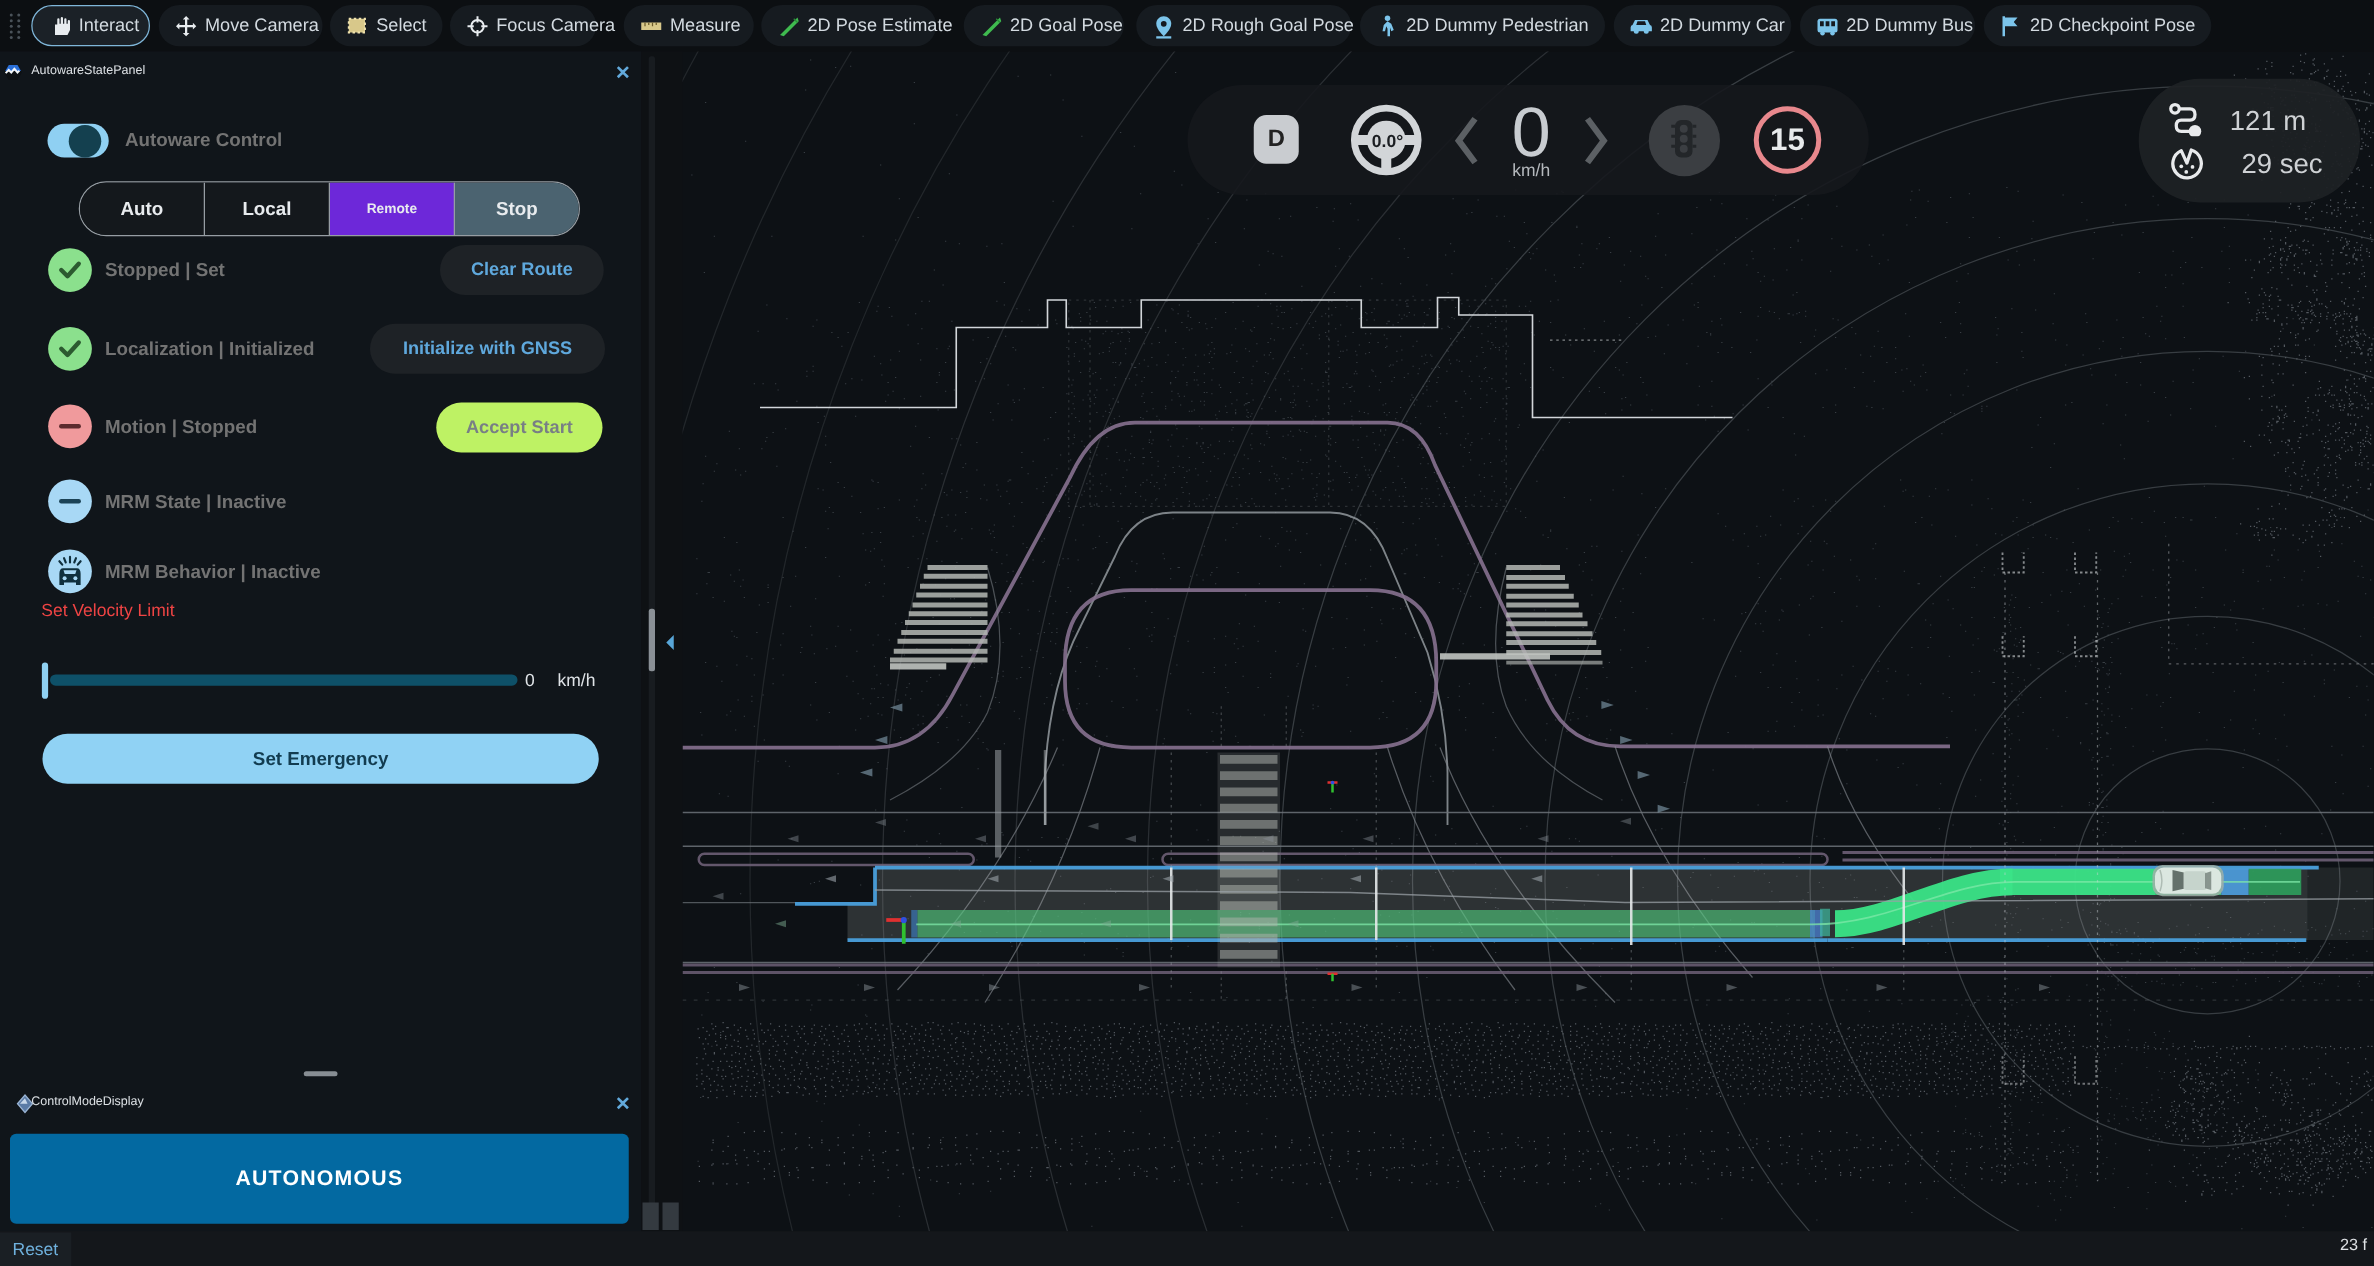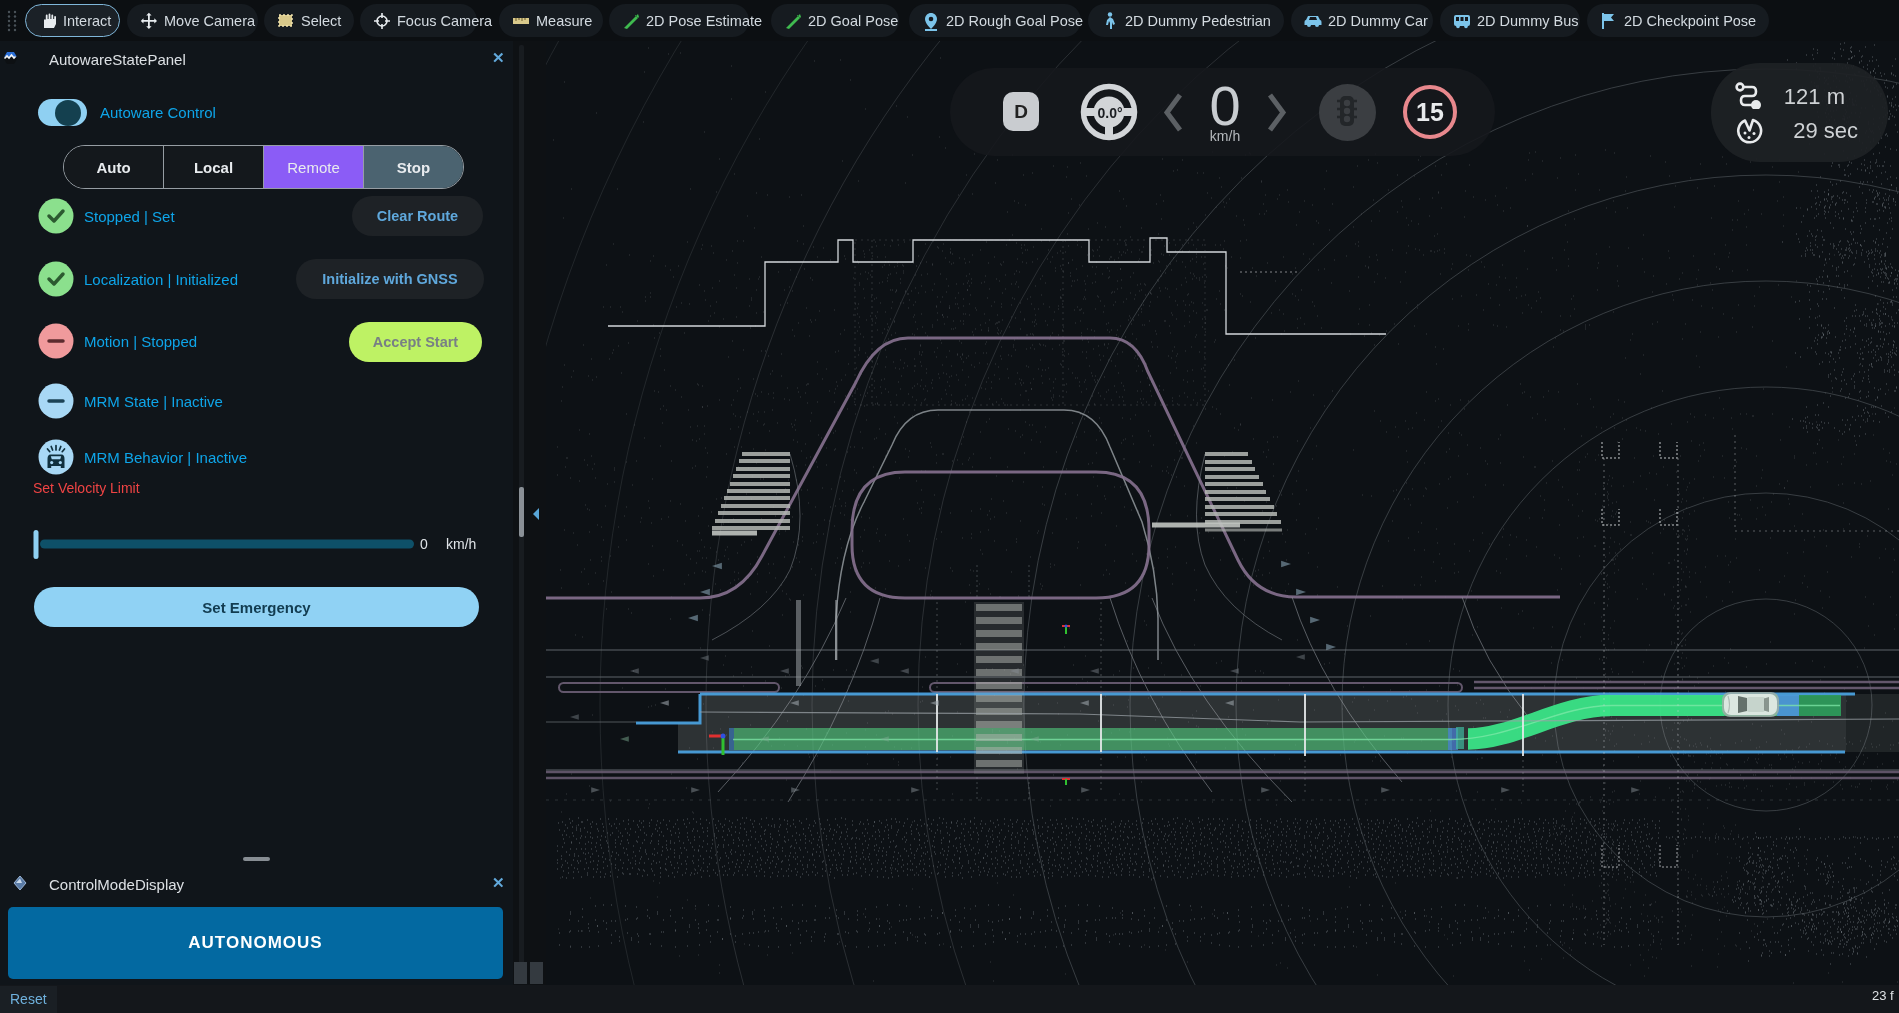--- a/index.html
+++ b/index.html
@@ -2,23 +2,23 @@
 <html><head>
 <meta charset="utf-8">
 <style>
   * { margin:0; padding:0; box-sizing:border-box; }
   html,body { width:1899px; height:1013px; overflow:hidden; background:#0e1114; font-family:"Liberation Sans", sans-serif; }
   .abs { position:absolute; }
   #toolbar { position:absolute; left:0; top:0; width:1899px; height:41px; background:#0c0f12; }
   .tbtn { position:absolute; top:4px; height:33px; background:#161b20; border-radius:17px; color:#d3dae0; font-size:14.5px; display:flex; align-items:center; padding:4px 12px; white-space:nowrap; }
   .tbtn svg { margin-right:5px; flex:none; }
   .tbtn.sel { background:#1b2127; border:1px solid #7fb6d9; }
-  .ptitle { position:absolute; font-size:15px; color:#dce0e4;margin-left:24px; }
+  .ptitle { position:absolute; font-size:10px; color:#dce0e4; }
   .xbtn { position:absolute; color:#62a9db; font-size:15px; font-weight:bold; }
-  .statustxt { position:absolute; font-size:15px; font-weight:normal; color:#0ea5e9; }
+  .statustxt { position:absolute; font-size:15px; font-weight:bold; color:#737373; }
   .pillbtn { position:absolute; background:#1e2226; border-radius:20px; color:#5fa8dc; font-size:14.5px; font-weight:bold; display:flex; align-items:center; justify-content:center; }
 </style>
 </head>
 <body>
 <svg class="abs" style="left:546px;top:41px" width="1353" height="944" viewBox="546 41 1353 944">
 <defs>
       <linearGradient id="bg1" x1="0" y1="0" x2="1" y2="0">
         <stop offset="0" stop-color="#4fc87d" stop-opacity="0.65"></stop>
         <stop offset="0.45" stop-color="#4a86cc" stop-opacity="0.85"></stop>
         <stop offset="1" stop-color="#3ae487" stop-opacity="0.95"></stop>
@@ -262,21 +262,21 @@
 <div class="ptitle" style="left:25px;top:51px">AutowareStatePanel</div>
 <div class="xbtn" style="left:492px;top:49px">✕</div>
 
 <div class="abs" style="left:38px;top:99px;width:49px;height:27px;border-radius:14px;background:#8fd0f2"></div>
 <div class="abs" style="left:55px;top:99.5px;width:26px;height:26px;border-radius:50%;background:#14404f"></div>
 <div class="statustxt" style="left:100px;top:104px">Autoware Control</div>
 
 <div class="abs" style="left:63px;top:145px;width:401px;height:44px;border:1px solid #969da3;border-radius:22px;overflow:hidden;display:flex">
   <div style="flex:1;display:flex;align-items:center;justify-content:center;color:#e8ebee;font-weight:bold;font-size:15px;border-right:1px solid #969da3;background:#14181c">Auto</div>
   <div style="flex:1;display:flex;align-items:center;justify-content:center;color:#e8ebee;font-weight:bold;font-size:15px;border-right:1px solid #969da3;background:#14181c">Local</div>
-  <div style="flex:1;display:flex;align-items:center;justify-content:center;color:#e8ebee;font-weight:normal;font-size:15px;border-right:1px solid #969da3;background:#8b5cf6">Remote</div>
+  <div style="flex:1;display:flex;align-items:center;justify-content:center;color:#e8ebee;font-weight:bold;font-size:11px;border-right:1px solid #969da3;background:#6d28d9">Remote</div>
   <div style="flex:1;display:flex;align-items:center;justify-content:center;color:#e8ebee;font-weight:bold;font-size:15px;background:#4b6370">Stop</div>
 </div>
 
 <div class="statustxt" style="left:84px;top:208px">Stopped | Set</div>
 <div class="pillbtn" style="left:352px;top:196px;width:131px;height:40px">Clear Route</div>
 
 <div class="statustxt" style="left:84px;top:271px">Localization | Initialized</div>
 <div class="pillbtn" style="left:296px;top:259px;width:188px;height:40px">Initialize with GNSS</div>
 
 <div class="statustxt" style="left:84px;top:333px">Motion | Stopped</div>

